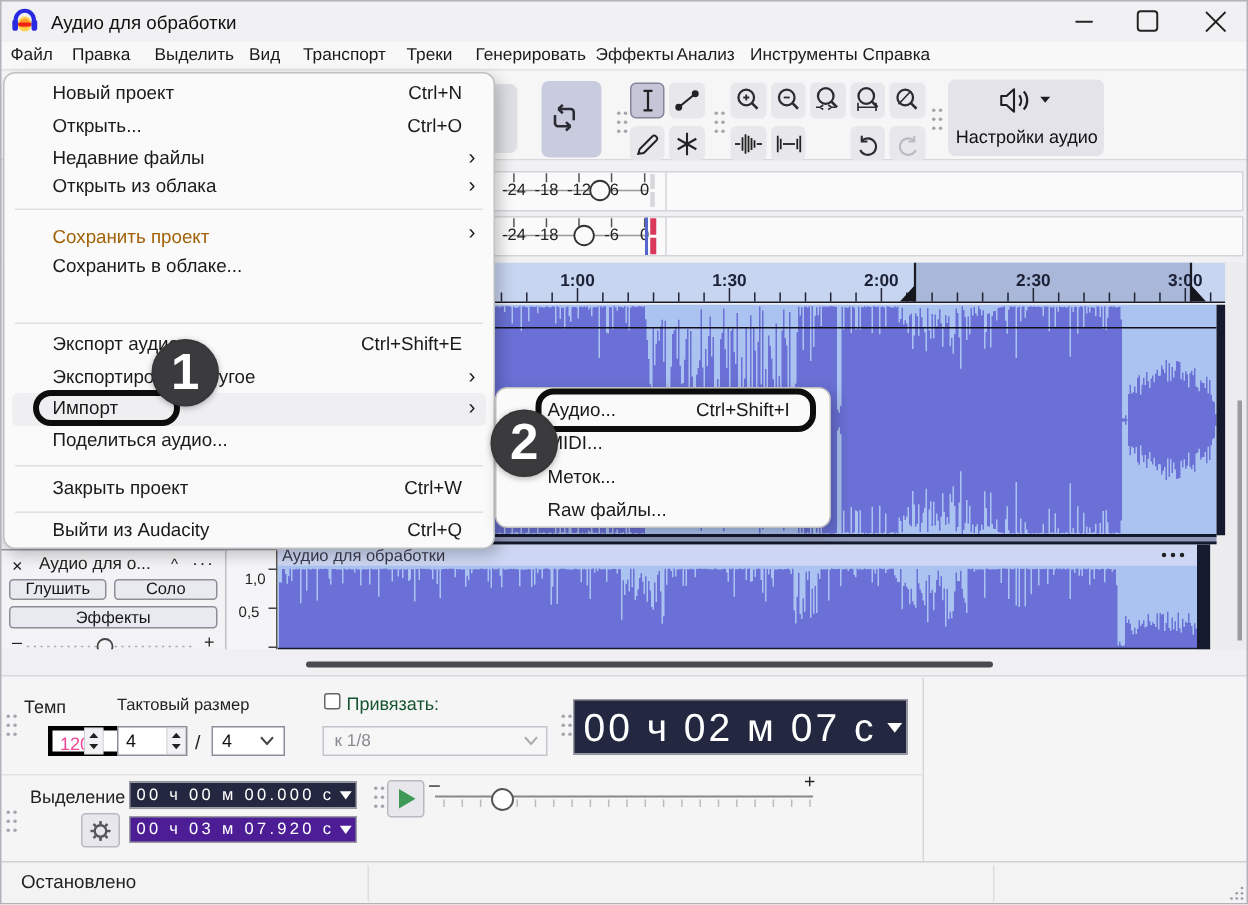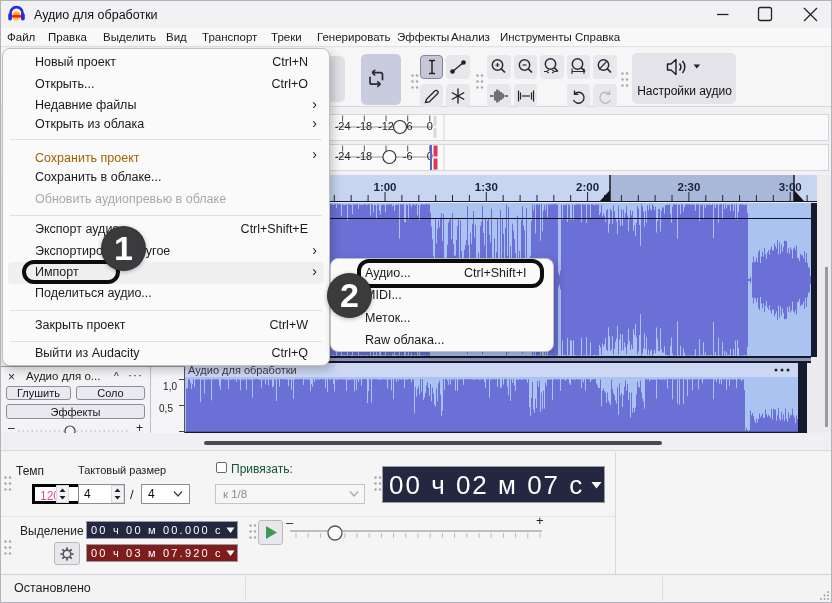--- a/index.html
+++ b/index.html
@@ -397,21 +397,21 @@
     <rect x="7" y="0.4" width="2" height="2.6" rx="0.5" transform="rotate(45 8 8)"></rect>
     <rect x="7" y="13" width="2" height="2.6" rx="0.5" transform="rotate(45 8 8)"></rect>
     <rect x="0.4" y="7" width="2.6" height="2" rx="0.5" transform="rotate(45 8 8)"></rect>
     <rect x="13" y="7" width="2.6" height="2" rx="0.5" transform="rotate(45 8 8)"></rect>
   </g>
 </svg>
 <div class="abs" style="left:86px;top:521px;width:152px;height:18px;background:#232840;border:1px solid #9a9aa2;color:#fff;font-size:11px;letter-spacing:2.2px;line-height:17px;padding-left:4px;white-space:nowrap;">00 ч 00 м 00.000 с</div>
 <svg class="abs" style="left:226px;top:527px" width="9" height="7" viewBox="0 0 9 7">
     <path d="M0.5 0.5 h8 l-4 5.5 z" fill="#fff"></path>
   </svg>
-<div class="abs" style="left:86px;top:544px;width:152px;height:18px;background:#7f1d1d;border:1px solid #9a9aa2;color:#fff;font-size:11px;letter-spacing:2.2px;line-height:17px;padding-left:4px;white-space:nowrap;">00 ч 03 м 07.920 с</div>
+<div class="abs" style="left:86px;top:544px;width:152px;height:18px;background:#4c1d95;border:1px solid #9a9aa2;color:#fff;font-size:11px;letter-spacing:2.2px;line-height:17px;padding-left:4px;white-space:nowrap;">00 ч 03 м 07.920 с</div>
 <svg class="abs" style="left:226px;top:550px" width="9" height="7" viewBox="0 0 9 7">
     <path d="M0.5 0.5 h8 l-4 5.5 z" fill="#fff"></path>
   </svg>
 <div class="abs" style="left:258px;top:520px;width:25px;height:25px;background:#e7e7ec;border:1px solid #b8b8c0;border-radius:3px;"></div>
 <svg class="abs" style="left:264px;top:525px" width="15" height="15" viewBox="0 0 15 15">
     <path d="M2 1 l11 6.5 L2 14 z" fill="#3d9b57"></path>
   </svg>
 <div class="abs" style="left:286px;top:515px;font-size:13px;color:#222;">–</div>
 <div class="abs" style="left:536px;top:513px;font-size:13px;color:#222;">+</div>
 <svg class="abs" style="left:290px;top:525px" width="256" height="22" viewBox="0 0 256 22">
@@ -455,21 +455,20 @@
     <span class="abs" style="left:33px;top:28.5px;color:#1a1a1a;">Открыть...</span>
     <span class="abs" style="right:22px;top:28.5px;">Ctrl+O</span>
     <span class="abs" style="left:33px;top:49.5px;color:#1a1a1a;">Недавние файлы</span>
     <span class="abs" style="right:13px;top:47.5px;font-size:14px;">›</span>
     <span class="abs" style="left:33px;top:68.5px;color:#1a1a1a;">Открыть из облака</span>
     <span class="abs" style="right:13px;top:66.5px;font-size:14px;">›</span>
     <div class="abs" style="left:8px;top:91px;width:312px;height:1px;background:#e0e0e0;"></div>
     <span class="abs" style="left:33px;top:103px;color:#a16207;">Сохранить проект</span>
     <span class="abs" style="right:13px;top:97.5px;font-size:14px;">›</span>
     <span class="abs" style="left:33px;top:121.5px;color:#1a1a1a;">Сохранить в облаке...</span>
-    <span class="abs" style="left:33px;top:143.5px;color:#a8a8a8;">Обновить аудиопревью в облаке</span>
     <div class="abs" style="left:8px;top:167px;width:312px;height:1px;background:#e0e0e0;"></div>
     <span class="abs" style="left:33px;top:173.5px;color:#1a1a1a;">Экспорт аудио...</span>
     <span class="abs" style="right:22px;top:173.5px;">Ctrl+Shift+E</span>
     <span class="abs" style="left:33px;top:195.5px;color:#1a1a1a;">Экспортировать другое</span>
     <span class="abs" style="right:13px;top:193.5px;font-size:14px;">›</span>
     <span class="abs" style="left:33px;top:216.5px;color:#1a1a1a;">Импорт</span>
     <span class="abs" style="right:13px;top:214.5px;font-size:14px;">›</span>
     <span class="abs" style="left:33px;top:237.5px;color:#1a1a1a;">Поделиться аудио...</span>
     <div class="abs" style="left:8px;top:262px;width:312px;height:1px;background:#e0e0e0;"></div>
     <span class="abs" style="left:33px;top:269.5px;color:#1a1a1a;">Закрыть проект</span>
@@ -478,21 +477,21 @@
     <span class="abs" style="left:33px;top:297.5px;color:#1a1a1a;">Выйти из Audacity</span>
     <span class="abs" style="right:22px;top:297.5px;">Ctrl+Q</span>
 </div>
 
 <div class="abs" style="left:330px;top:258px;width:224px;height:94px;background:#fafafa;border:1px solid #bfbfbf;border-radius:8px;box-shadow:3px 4px 10px rgba(0,0,0,0.22);"></div>
 <div class="abs" style="left:330px;top:258px;width:224px;height:94px;font-size:12.5px;color:#1a1a1a;">
   <span class="abs" style="left:35px;top:8px;">Аудио...</span>
     <span class="abs" style="left:134px;top:8px;">Ctrl+Shift+I</span>
   <span class="abs" style="left:35px;top:30px;">MIDI...</span>
   <span class="abs" style="left:35px;top:53px;">Меток...</span>
-  <span class="abs" style="left:35px;top:75px;">Raw облака...</span>
+  <span class="abs" style="left:35px;top:75px;">Raw файлы...</span>
 </div>
 
 <div class="abs" style="left:22px;top:260px;width:98px;height:24px;border:4px solid #0d0d0d;border-radius:12px;"></div>
 <div class="abs" style="left:357px;top:259px;width:187px;height:29px;border:4px solid #0d0d0d;border-radius:12px;"></div>
 <div class="abs" style="left:101px;top:226px;width:45px;height:45px;background:#3b3b3e;border-radius:50%;box-shadow:0 1px 4px rgba(0,0,0,0.3), inset 0 0 2px rgba(0,0,0,0.3);"></div>
 <div class="abs" style="left:101px;top:226px;width:45px;height:45px;text-align:center;font-size:34px;font-weight:bold;color:#fff;line-height:45px;">1</div>
 <div class="abs" style="left:327px;top:273px;width:45px;height:45px;background:#3b3b3e;border-radius:50%;box-shadow:0 1px 4px rgba(0,0,0,0.3), inset 0 0 2px rgba(0,0,0,0.3);"></div>
 <div class="abs" style="left:327px;top:273px;width:45px;height:45px;text-align:center;font-size:34px;font-weight:bold;color:#fff;line-height:45px;">2</div>
 
 <svg class="abs" style="left:820px;top:590px" width="10" height="10" viewBox="0 0 10 10">

